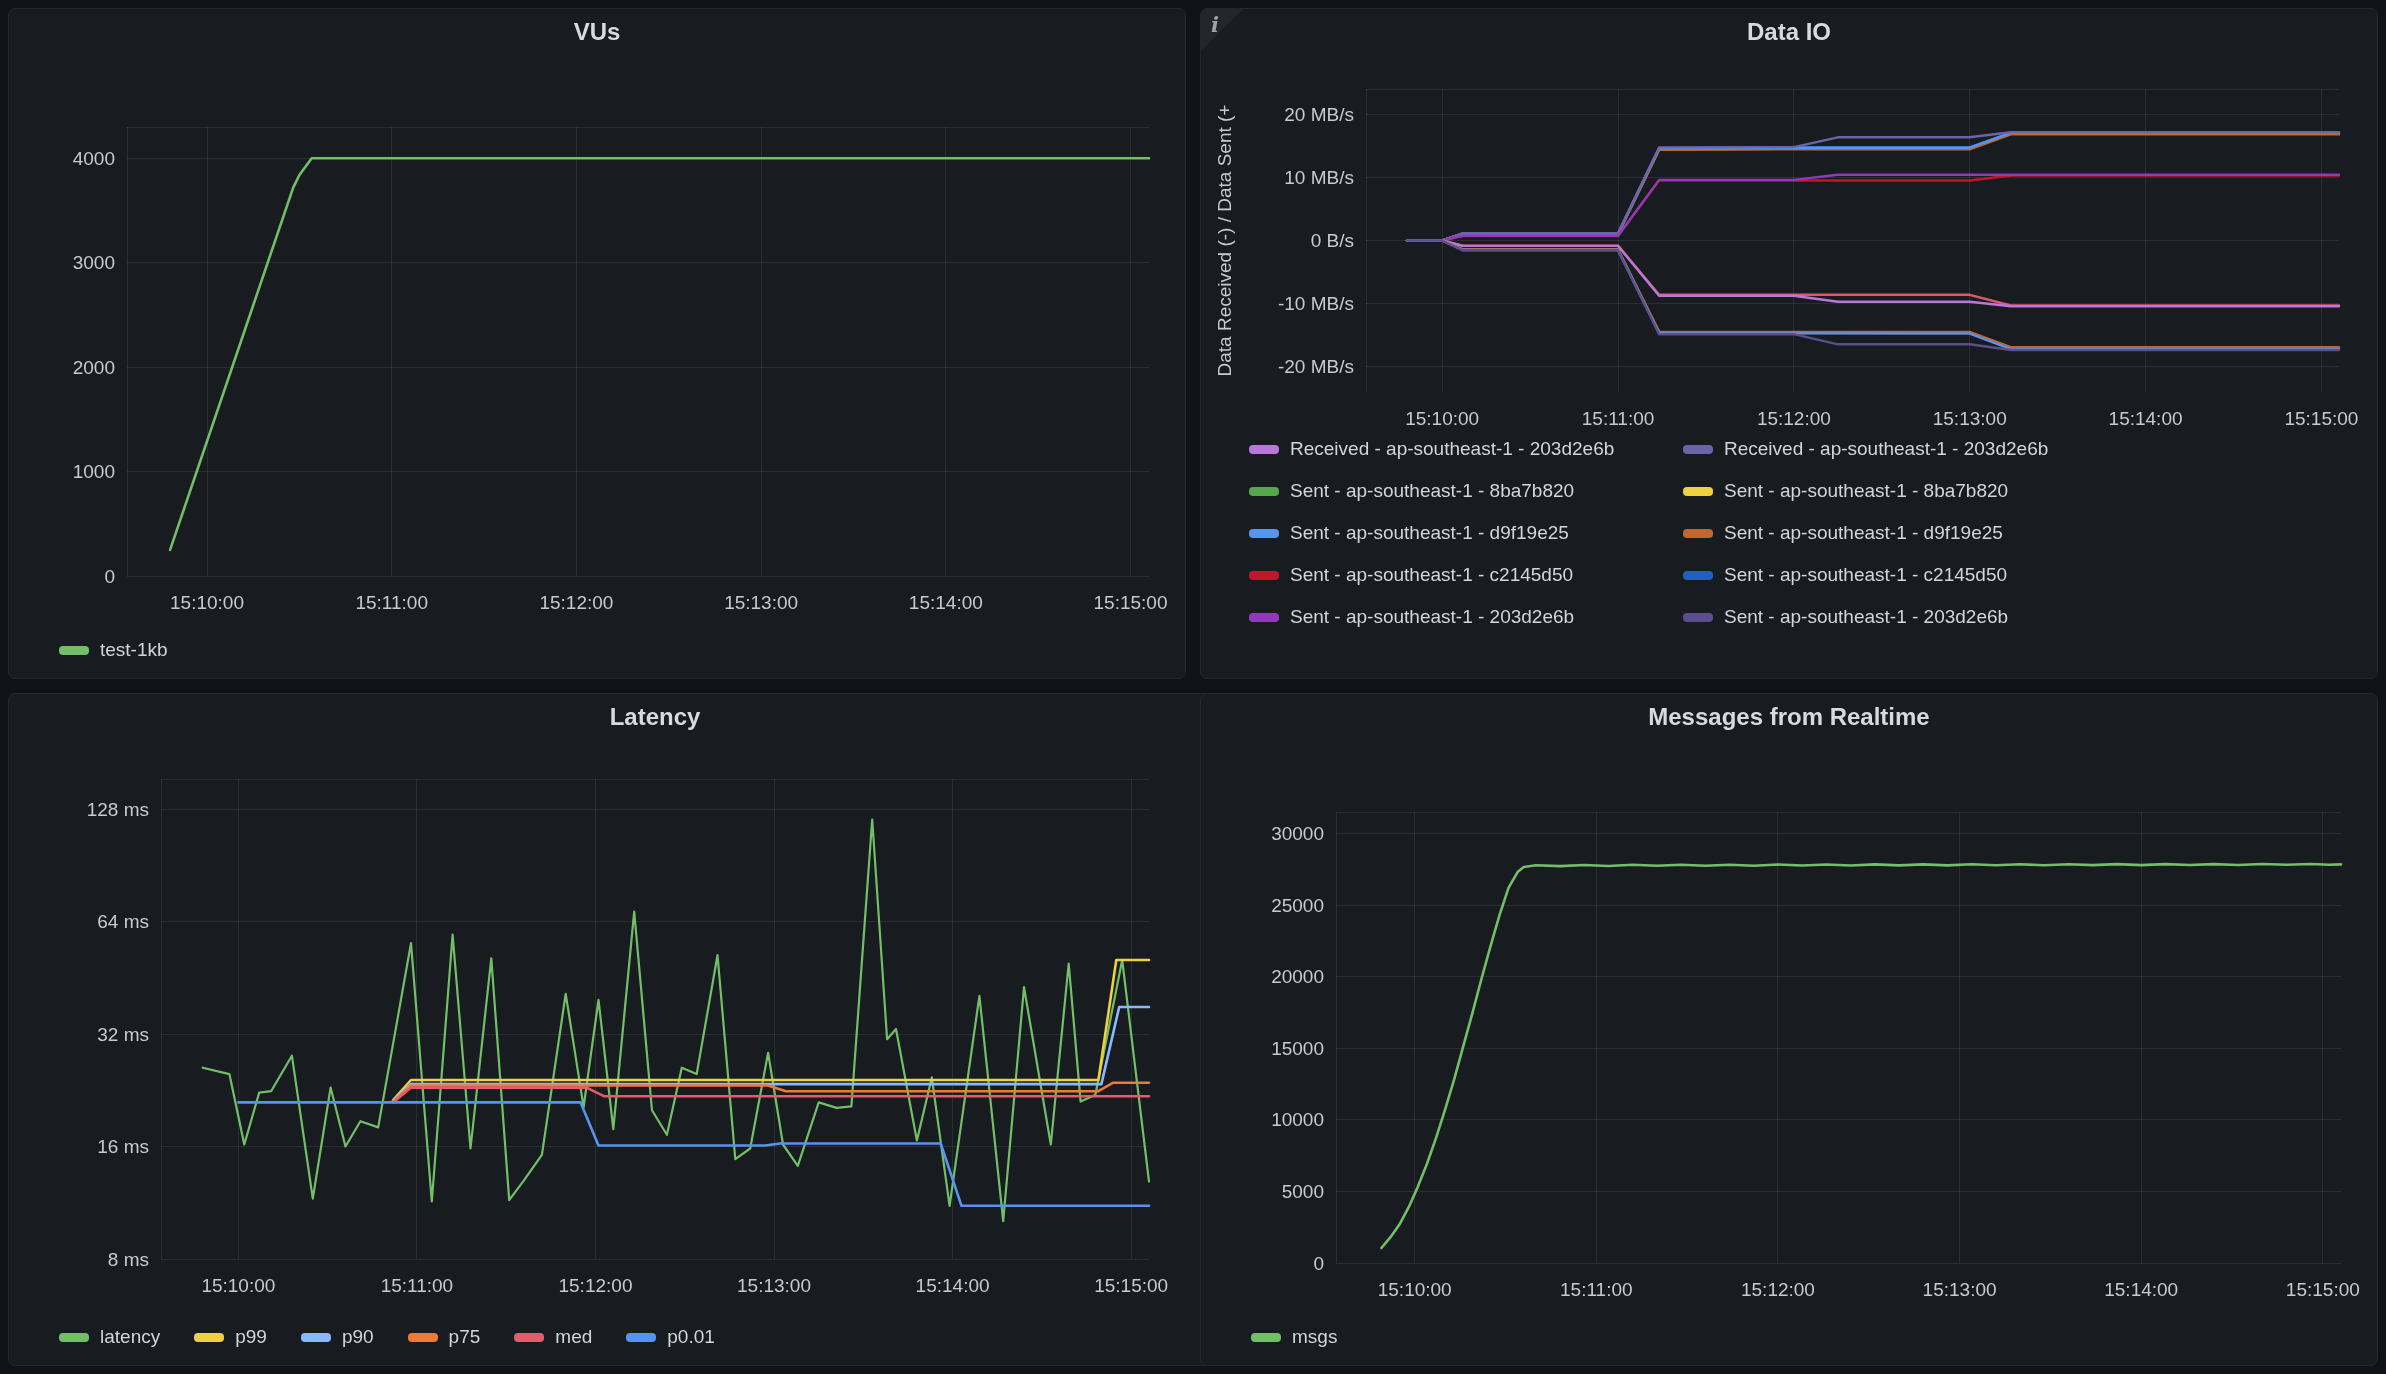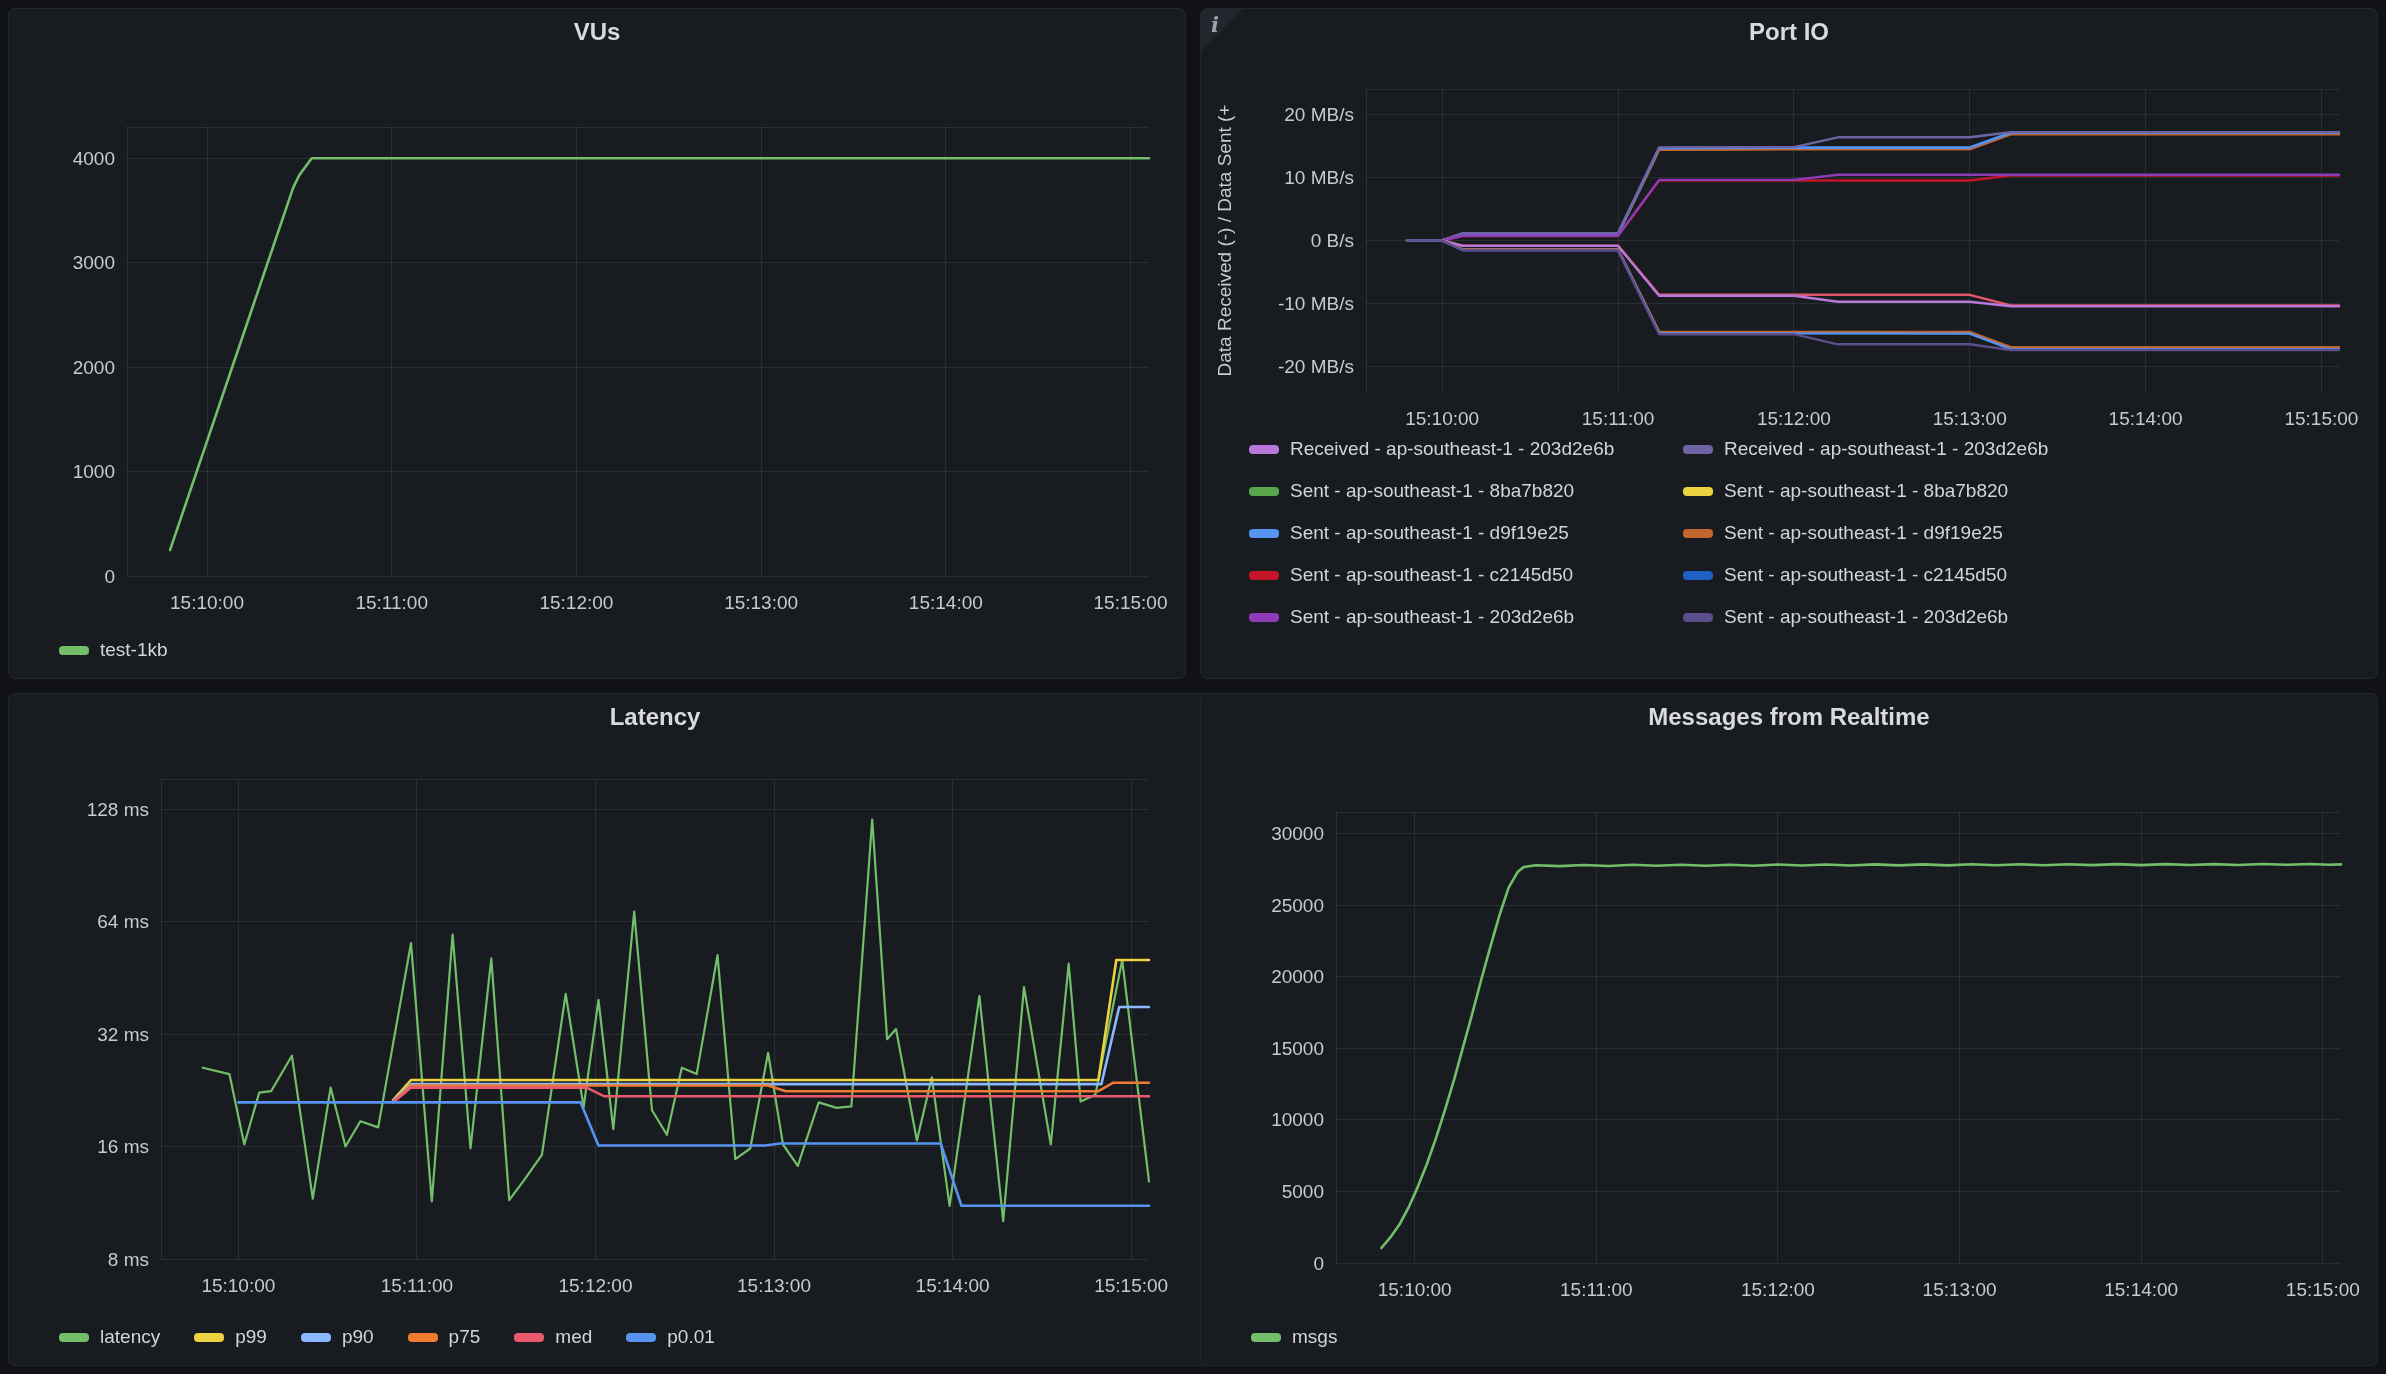--- a/index.html
+++ b/index.html
@@ -79,21 +79,21 @@
         <div class="legend-item">
           <span class="legend-swatch" style="background: rgb(115, 191, 105);"></span>
           <span class="legend-label">test-1kb</span>
         </div>
       </div>
   </div>
 
   <div class="panel" id="panel-portio">
     <div class="info-corner"></div>
     <span class="info-corner-i">i</span>
-    <div class="panel-title">Port IO</div>
+    <div class="panel-title">Data IO</div>
     <svg class="chart-svg" width="1178" height="385" viewBox="0 0 1178 385">
         <line x1="165" y1="36" x2="165" y2="339" stroke="rgba(204,204,220,0.10)" stroke-width="1" shape-rendering="crispEdges"></line>
         <line x1="241.1987951807229" y1="36" x2="241.1987951807229" y2="339" stroke="rgba(204,204,220,0.10)" stroke-width="1" shape-rendering="crispEdges"></line>
         <line x1="417.0421686746988" y1="36" x2="417.0421686746988" y2="339" stroke="rgba(204,204,220,0.10)" stroke-width="1" shape-rendering="crispEdges"></line>
         <line x1="592.8855421686746" y1="36" x2="592.8855421686746" y2="339" stroke="rgba(204,204,220,0.10)" stroke-width="1" shape-rendering="crispEdges"></line>
         <line x1="768.7289156626507" y1="36" x2="768.7289156626507" y2="339" stroke="rgba(204,204,220,0.10)" stroke-width="1" shape-rendering="crispEdges"></line>
         <line x1="944.5722891566264" y1="36" x2="944.5722891566264" y2="339" stroke="rgba(204,204,220,0.10)" stroke-width="1" shape-rendering="crispEdges"></line>
         <line x1="1120.4156626506024" y1="36" x2="1120.4156626506024" y2="339" stroke="rgba(204,204,220,0.10)" stroke-width="1" shape-rendering="crispEdges"></line>
         <line x1="165" y1="36" x2="1138" y2="36" stroke="rgba(204,204,220,0.10)" stroke-width="1" shape-rendering="crispEdges"></line>
         <line x1="165" y1="61.25" x2="1138" y2="61.25" stroke="rgba(204,204,220,0.10)" stroke-width="1" shape-rendering="crispEdges"></line>

